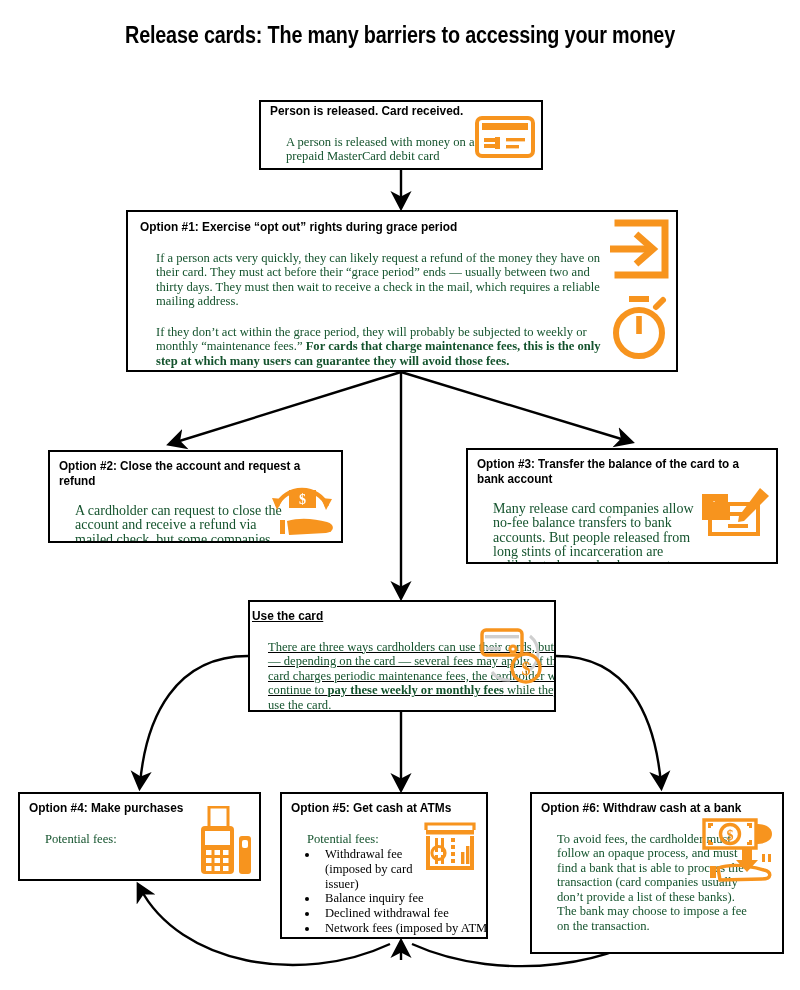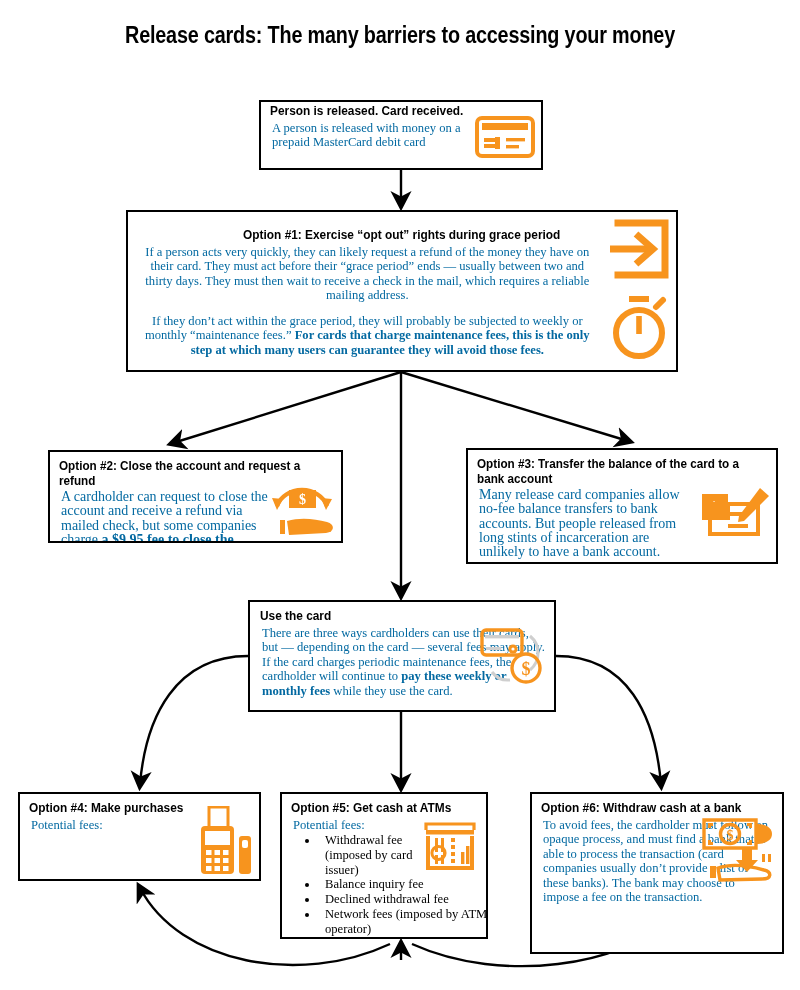--- a/index.html
+++ b/index.html
@@ -43,22 +43,22 @@
     color:#000;
     transform:scaleX(0.90);
     transform-origin:left top;
     width:111%;
     margin:0 0 1px 0;
   }
   .bd{
     font-family:"Liberation Serif", serif;
     font-size:12.6px;
     line-height:14.6px;
-    color:#0369a1;
-    margin:2px;
+    color:#14532d;
+    margin:16px;
   }
   .bd.small{font-size:14px;line-height:14.3px;}
   .bd b{font-weight:bold;}
   .bd + .bd{margin-top:11px;}
 
   ul.fees{
     margin:0;
     padding-left:28px;
     font-family:"Liberation Serif", serif;
     font-size:12.6px;
@@ -74,22 +74,22 @@
   #box-released{left:259px;top:100px;width:284px;height:70px;}
   #box-opt1{left:126px;top:210px;width:552px;height:162px;}
   #box-opt2{left:48px;top:450px;width:295px;height:93px;}
   #box-opt3{left:466px;top:448px;width:312px;height:116px;}
   #box-use{left:248px;top:600px;width:308px;height:112px;}
   #box-opt4{left:18px;top:792px;width:243px;height:89px;}
   #box-opt5{left:280px;top:792px;width:208px;height:147px;}
   #box-opt6{left:530px;top:792px;width:254px;height:162px;}
 
   #box-released .pad{padding:2px 9px;}
-  #box-opt1 .pad{padding:16px 12px;text-align:center;}
-  #box-use .pad{padding:7px 10px;}
+  #box-opt1 .pad{padding:8px 12px;}
+  #box-use .pad{padding:7px 2px;text-decoration:underline;}
 </style>
 </head>
 <body>
 
 <div id="stage">
 
   <div class="title">Release cards: The many barriers to accessing your money</div>
 
   <svg class="connectors" viewBox="0 0 800 990">
     <defs>

